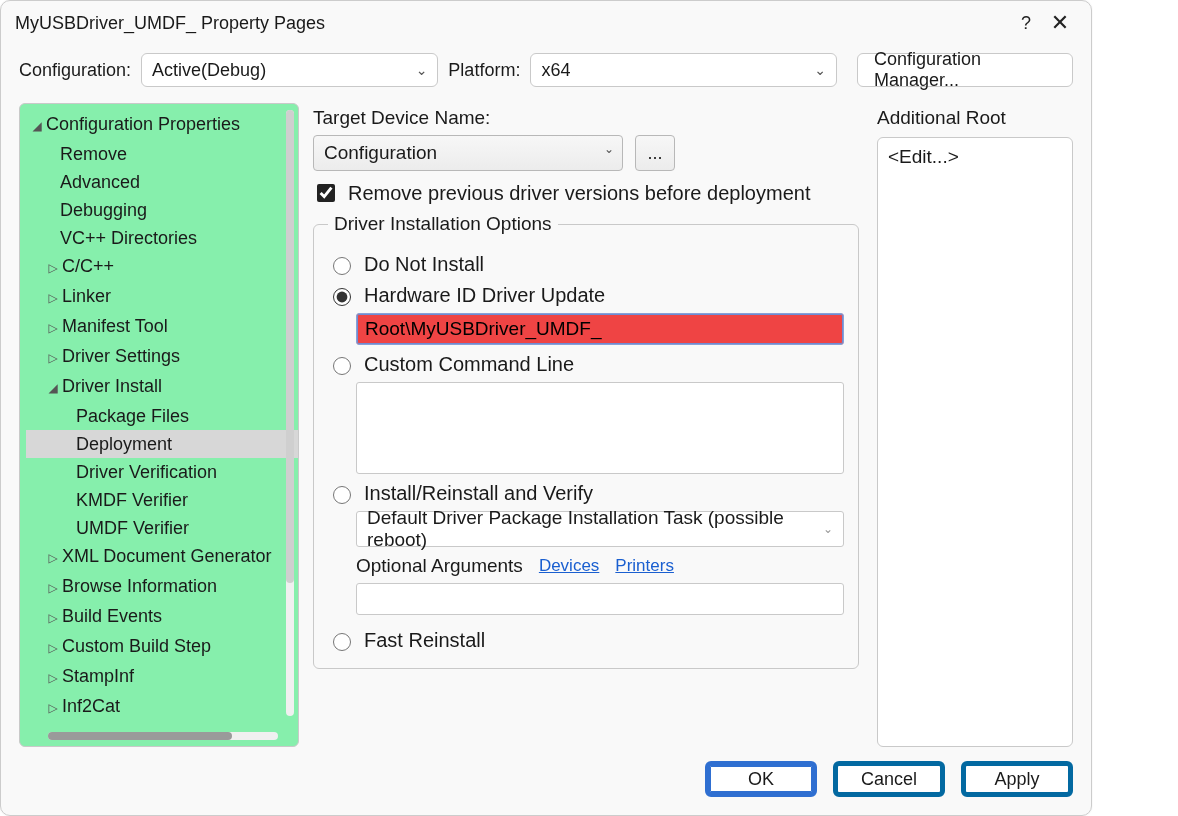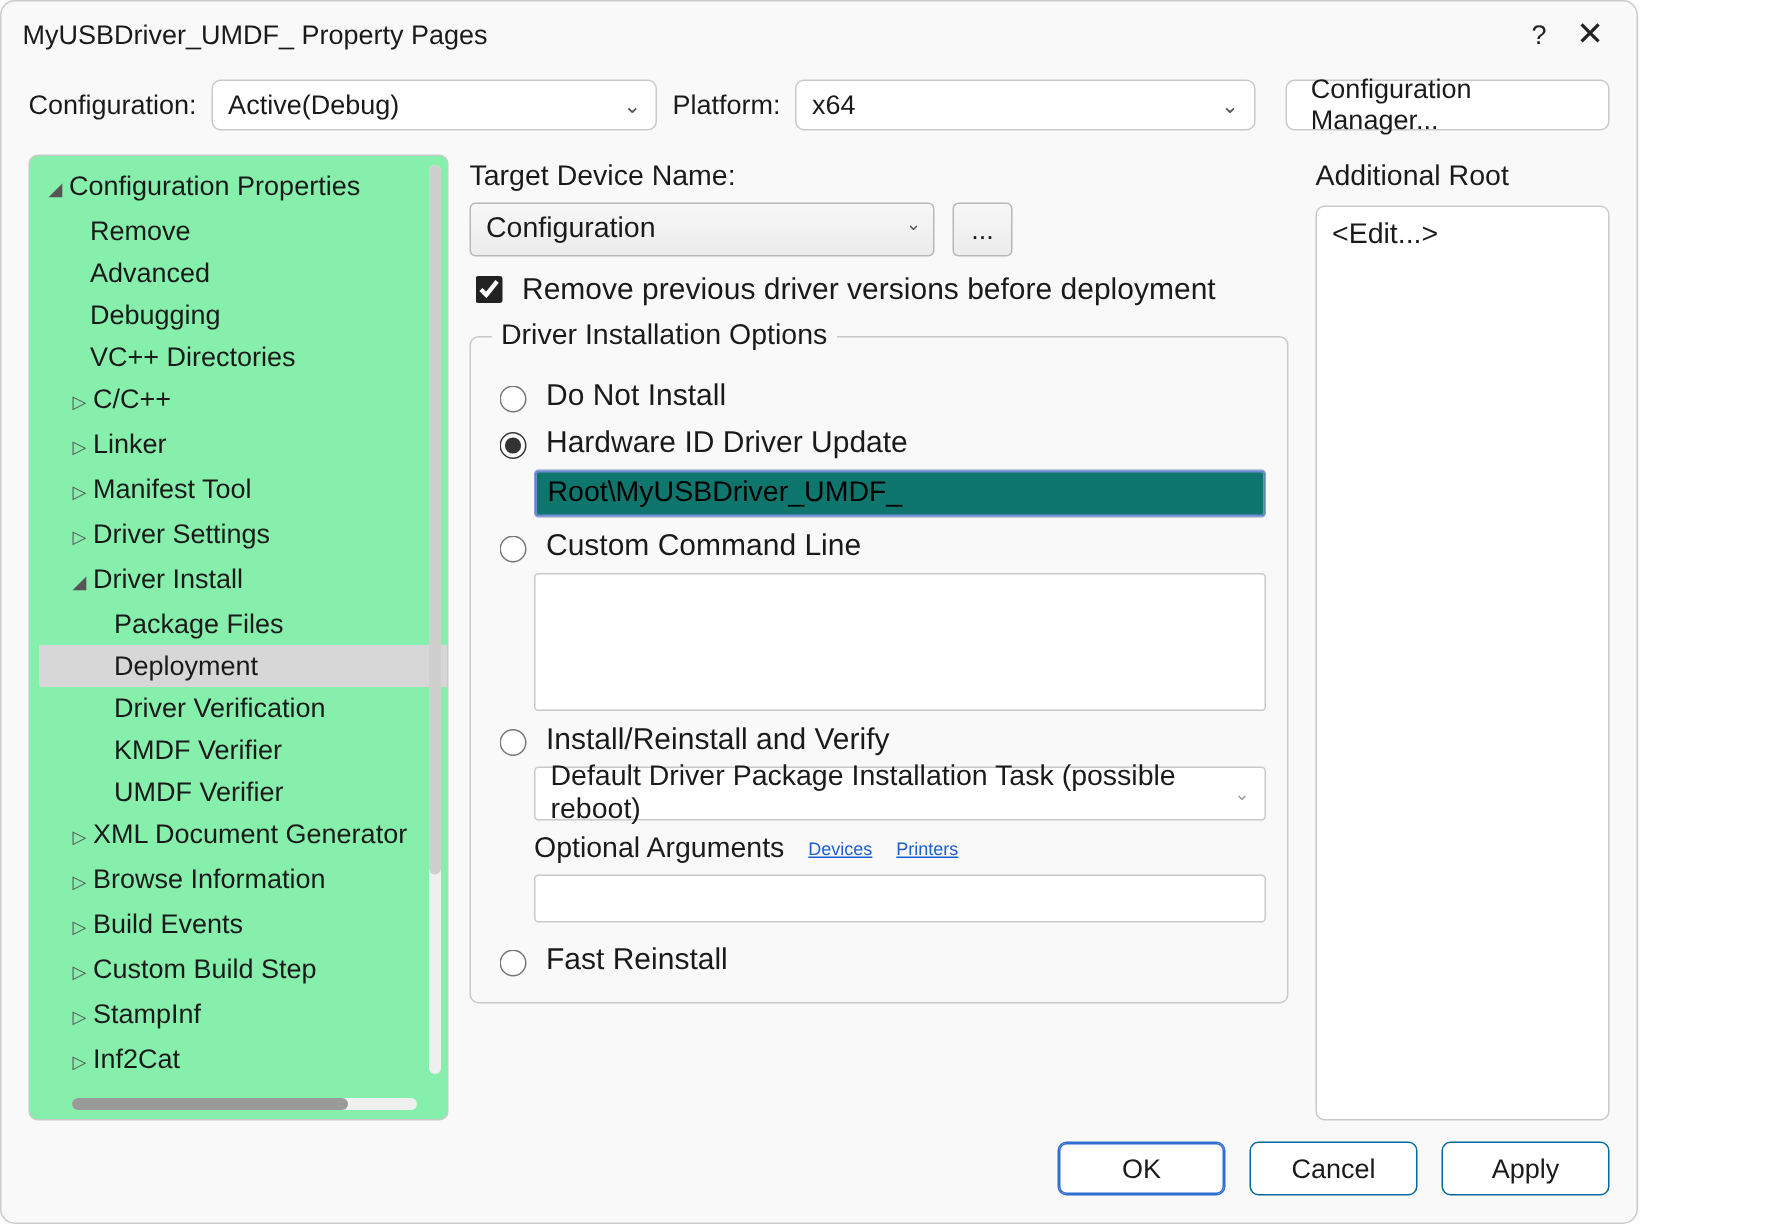--- a/index.html
+++ b/index.html
@@ -181,21 +181,21 @@
     display:flex; align-items:center; gap:10px;
     font-size:20px; margin-top:8px;
   }
   .opt input[type=radio]{ width:18px; height:18px; accent-color:#333;}
   .subfield {
     margin: 6px 0 4px 28px;
   }
   .textinput {
     width:100%;
     border:1px solid #8aa0d6;
-    background:#0f766e;
+    background:#ef4444;
     border-radius:3px;
     height:32px;
     padding:4px 8px;
     font-size:19px;
     font-family:inherit;
     outline:none;
   }
   .textinput.focused { box-shadow: 0 0 0 1px #6e8cd4 inset; }
   .multiline {
     width:100%; height:92px;
@@ -209,21 +209,21 @@
     display:flex; align-items:center;
     padding:0 10px; position:relative;
     font-size:19px;
   }
   .selectlike .chev { position:absolute; right:10px; top:10px; font-size:12px; color:#999;}
   .optargs-row {
     display:flex; align-items:center; gap:16px;
     margin:8px 0 6px 28px;
     font-size:19px;
   }
-  .linklike { color:#1a5fd0; text-decoration:underline; font-size:12px; cursor:pointer;}
+  .linklike { color:#1a5fd0; text-decoration:underline; font-size:17px; cursor:pointer;}
   
   .right {
     width:196px;
     display:flex; flex-direction:column;
     padding-top: 4px;
   }
   .right .lbl { font-size:19px; margin-bottom:8px;}
   .listbox {
     flex:1;
     border:1px solid #c9c9c9;
@@ -234,21 +234,21 @@
   }
   
   .footer {
     display:flex;
     gap:16px;
     justify-content:flex-end;
     padding: 0 18px 18px 18px;
   }
   .footer .btn {
     width:112px; height:36px;
-    border:1px solid #0369a1;
+    border:5px solid #0369a1;
     background:#fff;
     border-radius:6px;
     font-size:18px;
     display:flex; align-items:center; justify-content:center;
   }
   .footer .btn.primary {
     border-color:#2f6fd1;
     box-shadow: 0 0 0 1px #2f6fd1 inset;
   }
 </style>

